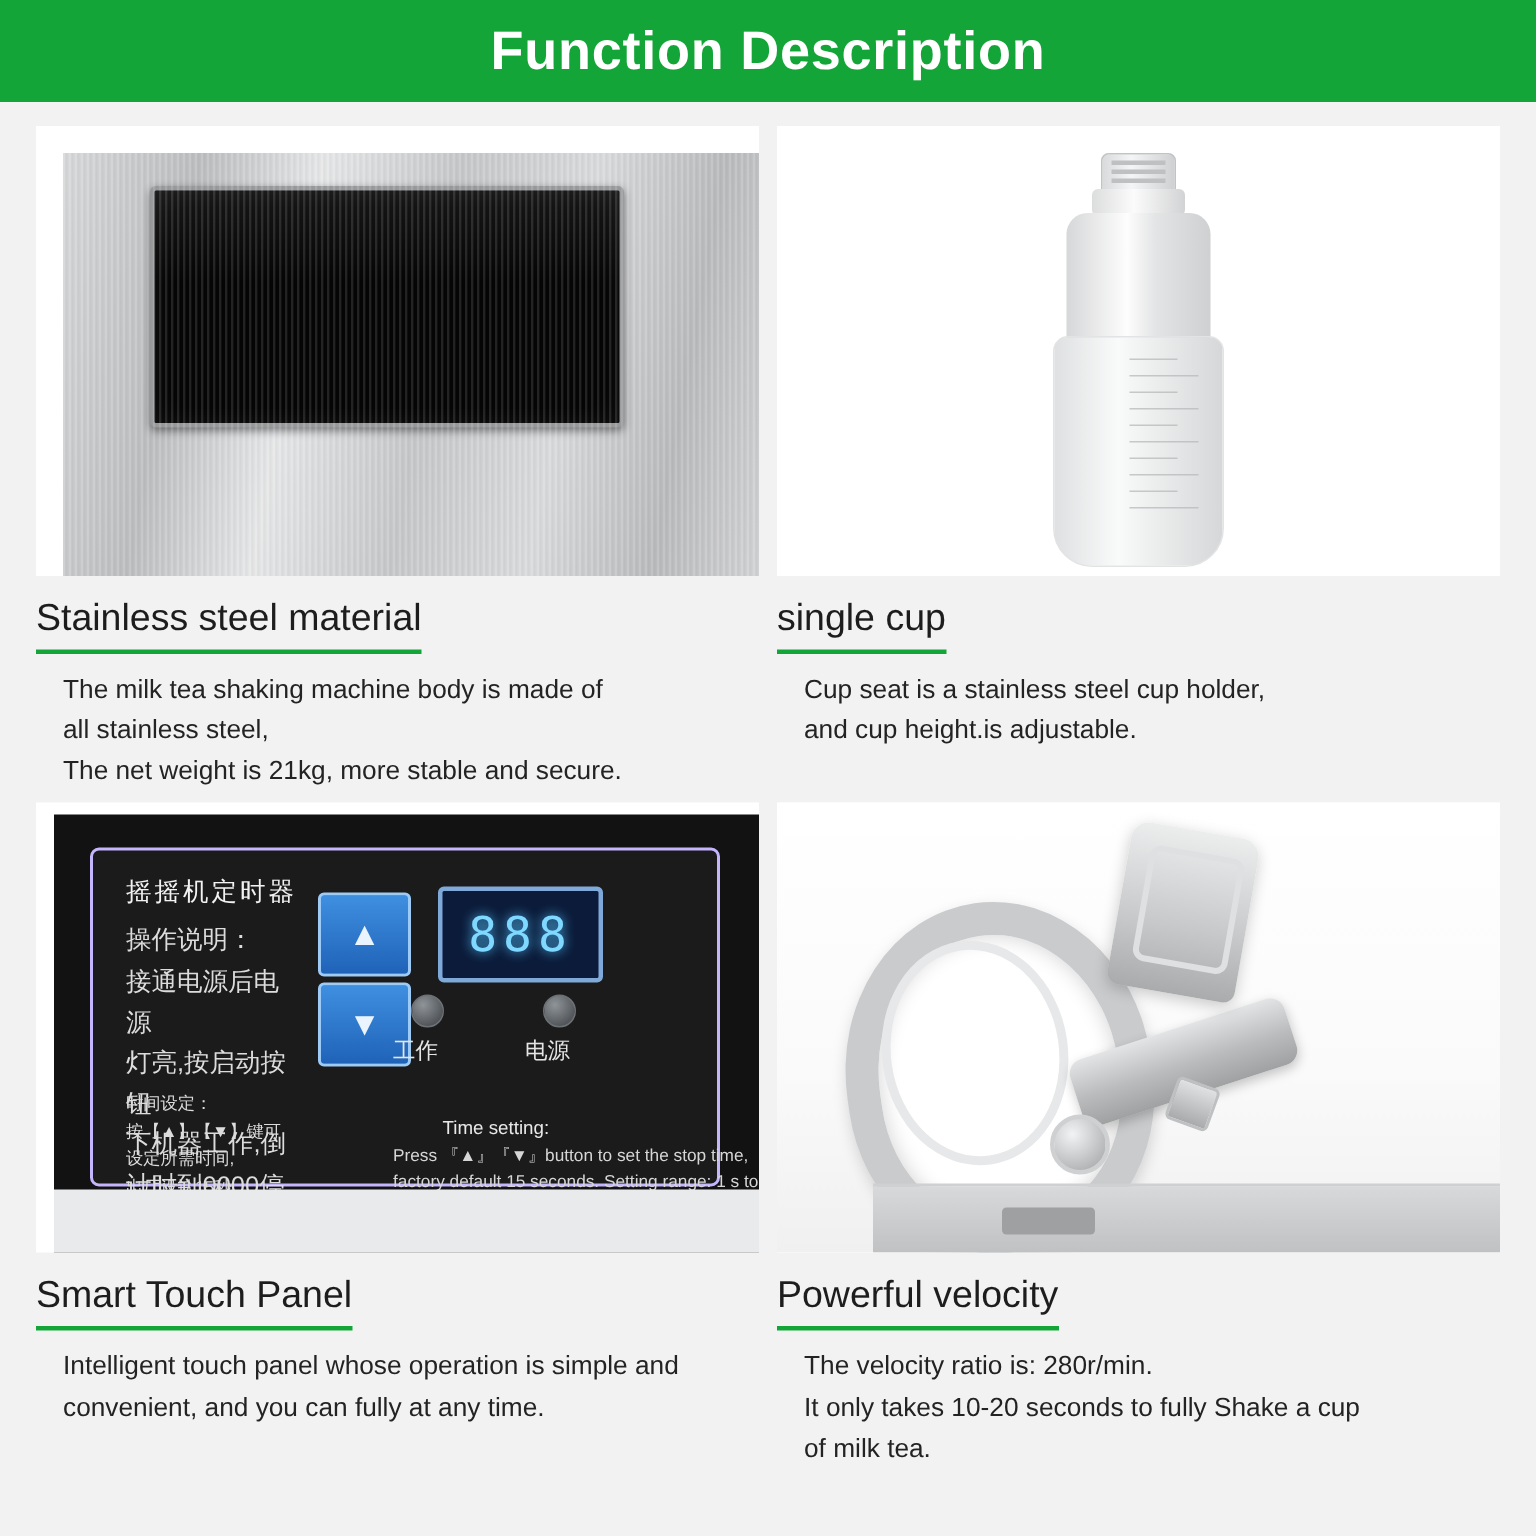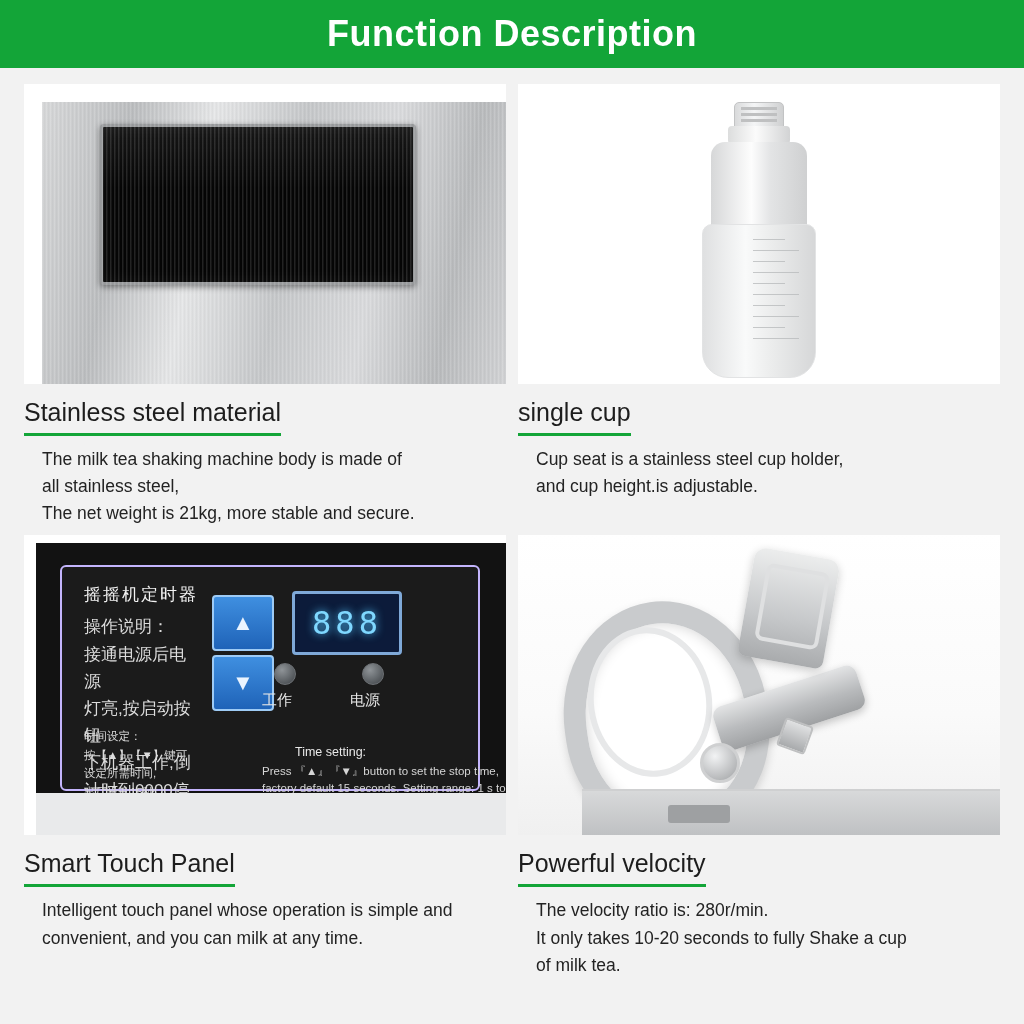--- a/index.html
+++ b/index.html
@@ -362,21 +362,21 @@
             <div class="led-label led-label2">电源</div>
             <div class="panel-en-title">Time setting:</div>
             <div class="panel-en">Press 『▲』『▼』button to set the stop time, factory default 15 seconds. Setting range: 1 s to 120 s</div>
           </div>
           <div class="panel-foot"></div>
         </div>
       </div>
       <div class="caption-title">Smart Touch Panel</div>
       <div class="caption-body">
         <div>Intelligent touch panel whose operation is simple and</div>
-        <div>convenient, and you can milk at any time.</div>
+        <div>convenient, and you can fully at any time.</div>
       </div>
     </div>
 
     <div class="cell">
       <div class="photo">
         <div class="velo">
           <div class="ring"></div>
           <div class="ring-inner"></div>
           <div class="arm"></div>
           <div class="clamp-top"></div>

